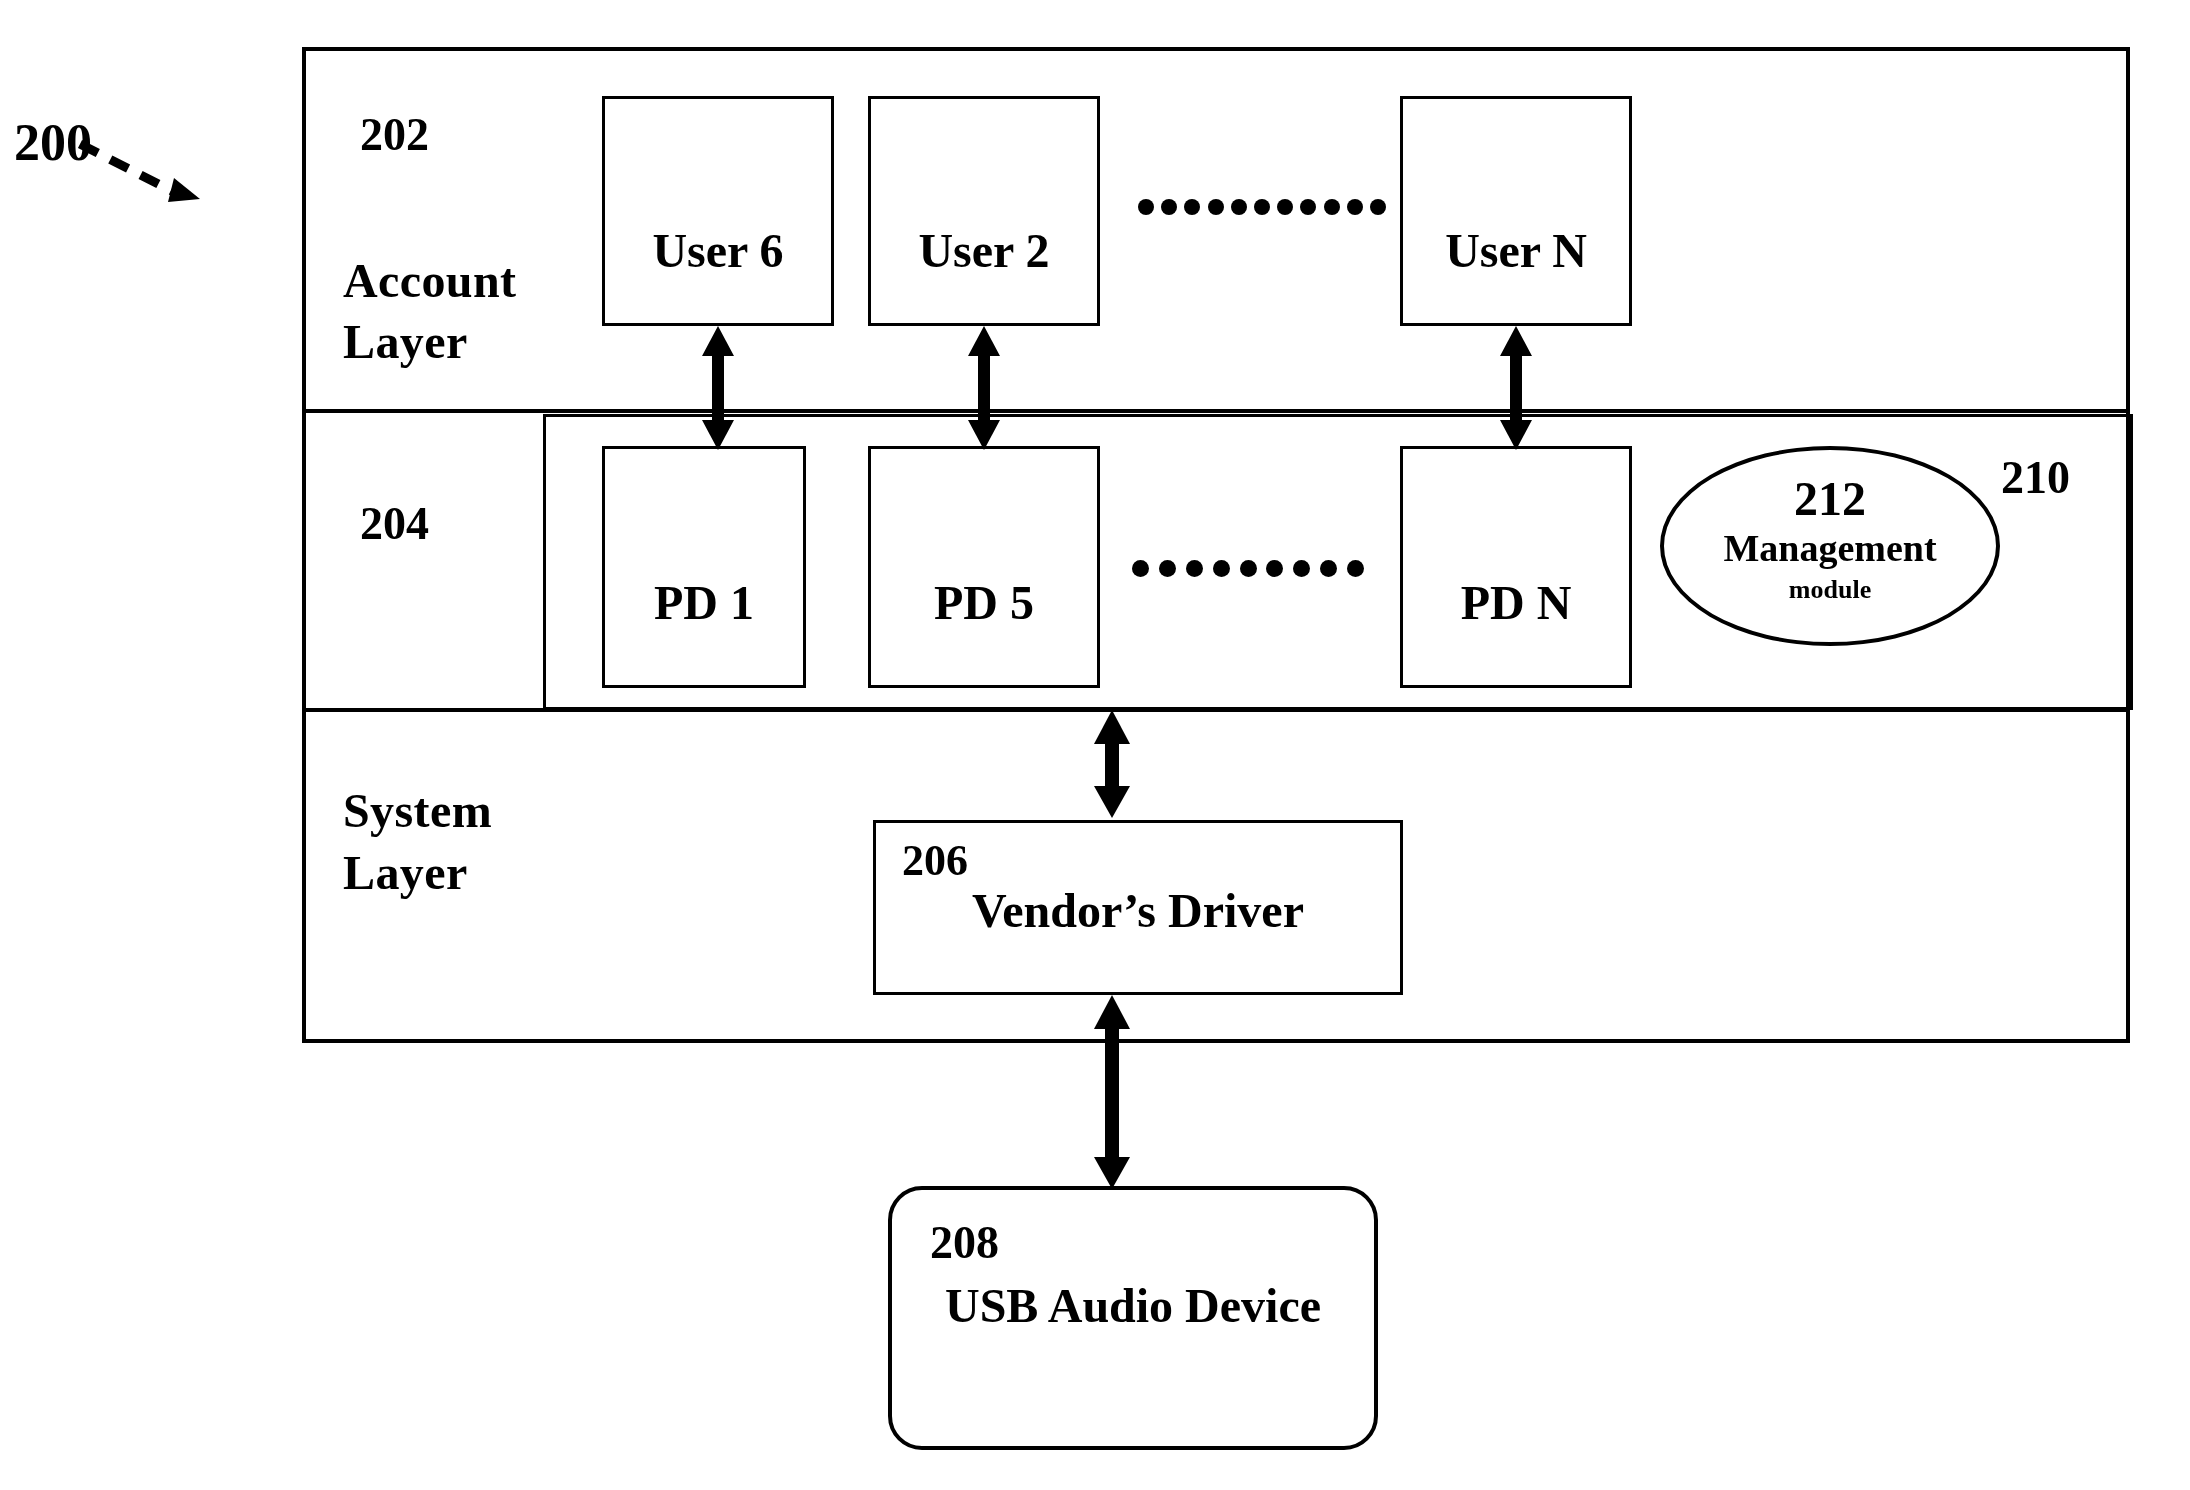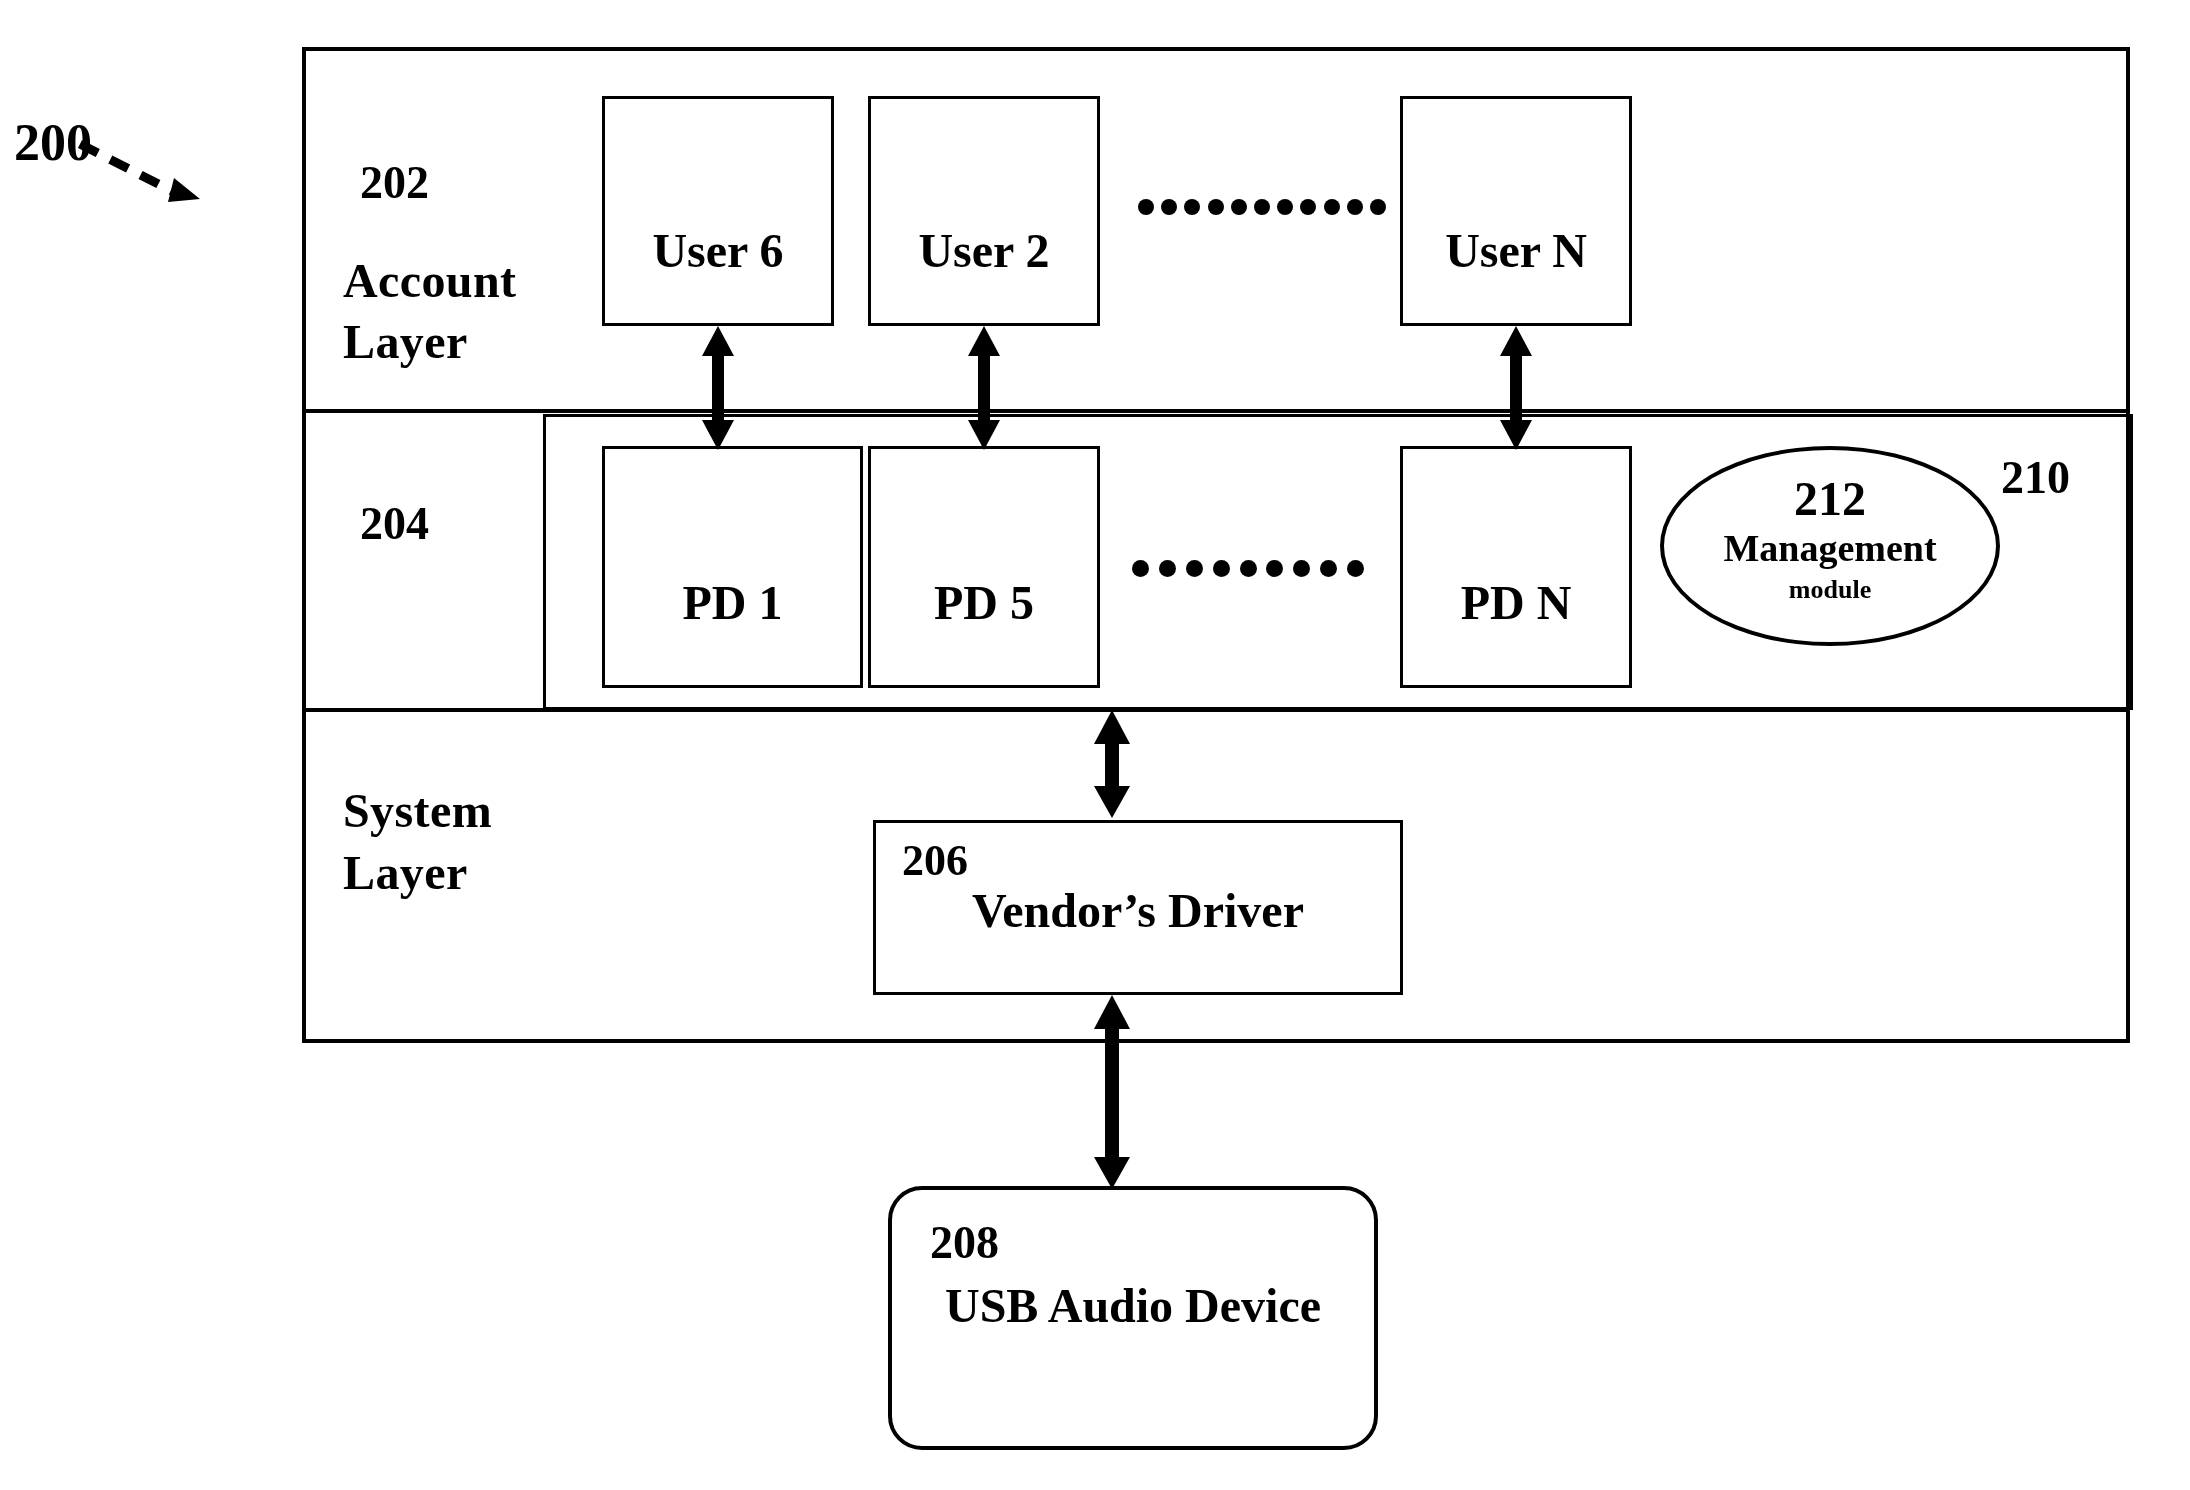--- a/index.html
+++ b/index.html
@@ -119,21 +119,21 @@
     <line x1="2" y1="4" x2="96" y2="52" stroke="#000" stroke-width="9" stroke-dasharray="20,14"></line>
     <polygon points="96,38 122,59 90,62" fill="#000"></polygon>
   </svg>
 
   <div class="box" style="left:302px; top:47px; width:1828px; height:996px;"></div>
 
   <div class="hline" style="left:302px; top:409px; width:1828px;"></div>
 
   <div class="hline" style="left:302px; top:708px; width:1828px;"></div>
 
-  <div class="num" style="left:360px; top:108px; font-size:46px;margin-top:48px;">202</div>
+  <div class="num" style="left:360px; top:108px; font-size:46px;">202</div>
   <div class="label" style="left:343px; top:253px; font-size:48px;">Account</div>
   <div class="label" style="left:343px; top:314px; font-size:48px;">Layer</div>
 
   <div class="thin-box" style="left:602px; top:96px; width:232px; height:230px;">
     <div class="node-text" style="top:124px; font-size:48px;">User 6</div>
   </div>
 
   <div class="thin-box" style="left:868px; top:96px; width:232px; height:230px;">
     <div class="node-text" style="top:124px; font-size:48px;">User 2</div>
   </div>
@@ -173,21 +173,21 @@
     <polygon points="20,0 36,30 4,30" fill="#000"></polygon>
     <polygon points="20,124 36,94 4,94" fill="#000"></polygon>
   </svg>
 
   <div class="num" style="left:360px; top:497px; font-size:46px;">204</div>
 
   <div class="thin-box" style="left:543px; top:414px; width:1590px; height:296px;"></div>
 
   <div class="num" style="left:2001px; top:451px; font-size:46px;">210</div>
 
-  <div class="thin-box" style="left:602px; top:446px; width:261px; height:242px;">
+  <div class="thin-box" style="left:602px; top:446px; width:204px; height:242px;">
     <div class="node-text" style="top:126px; font-size:48px;">PD 1</div>
   </div>
 
   <div class="thin-box" style="left:868px; top:446px; width:232px; height:242px;">
     <div class="node-text" style="top:126px; font-size:48px;">PD 5</div>
   </div>
 
   <div class="dots" style="left:1132px; top:557px; width:232px; height:22px; justify-content:space-between;">
     <span style="width:17px;height:17px;"></span>
       <span style="width:17px;height:17px;"></span>

